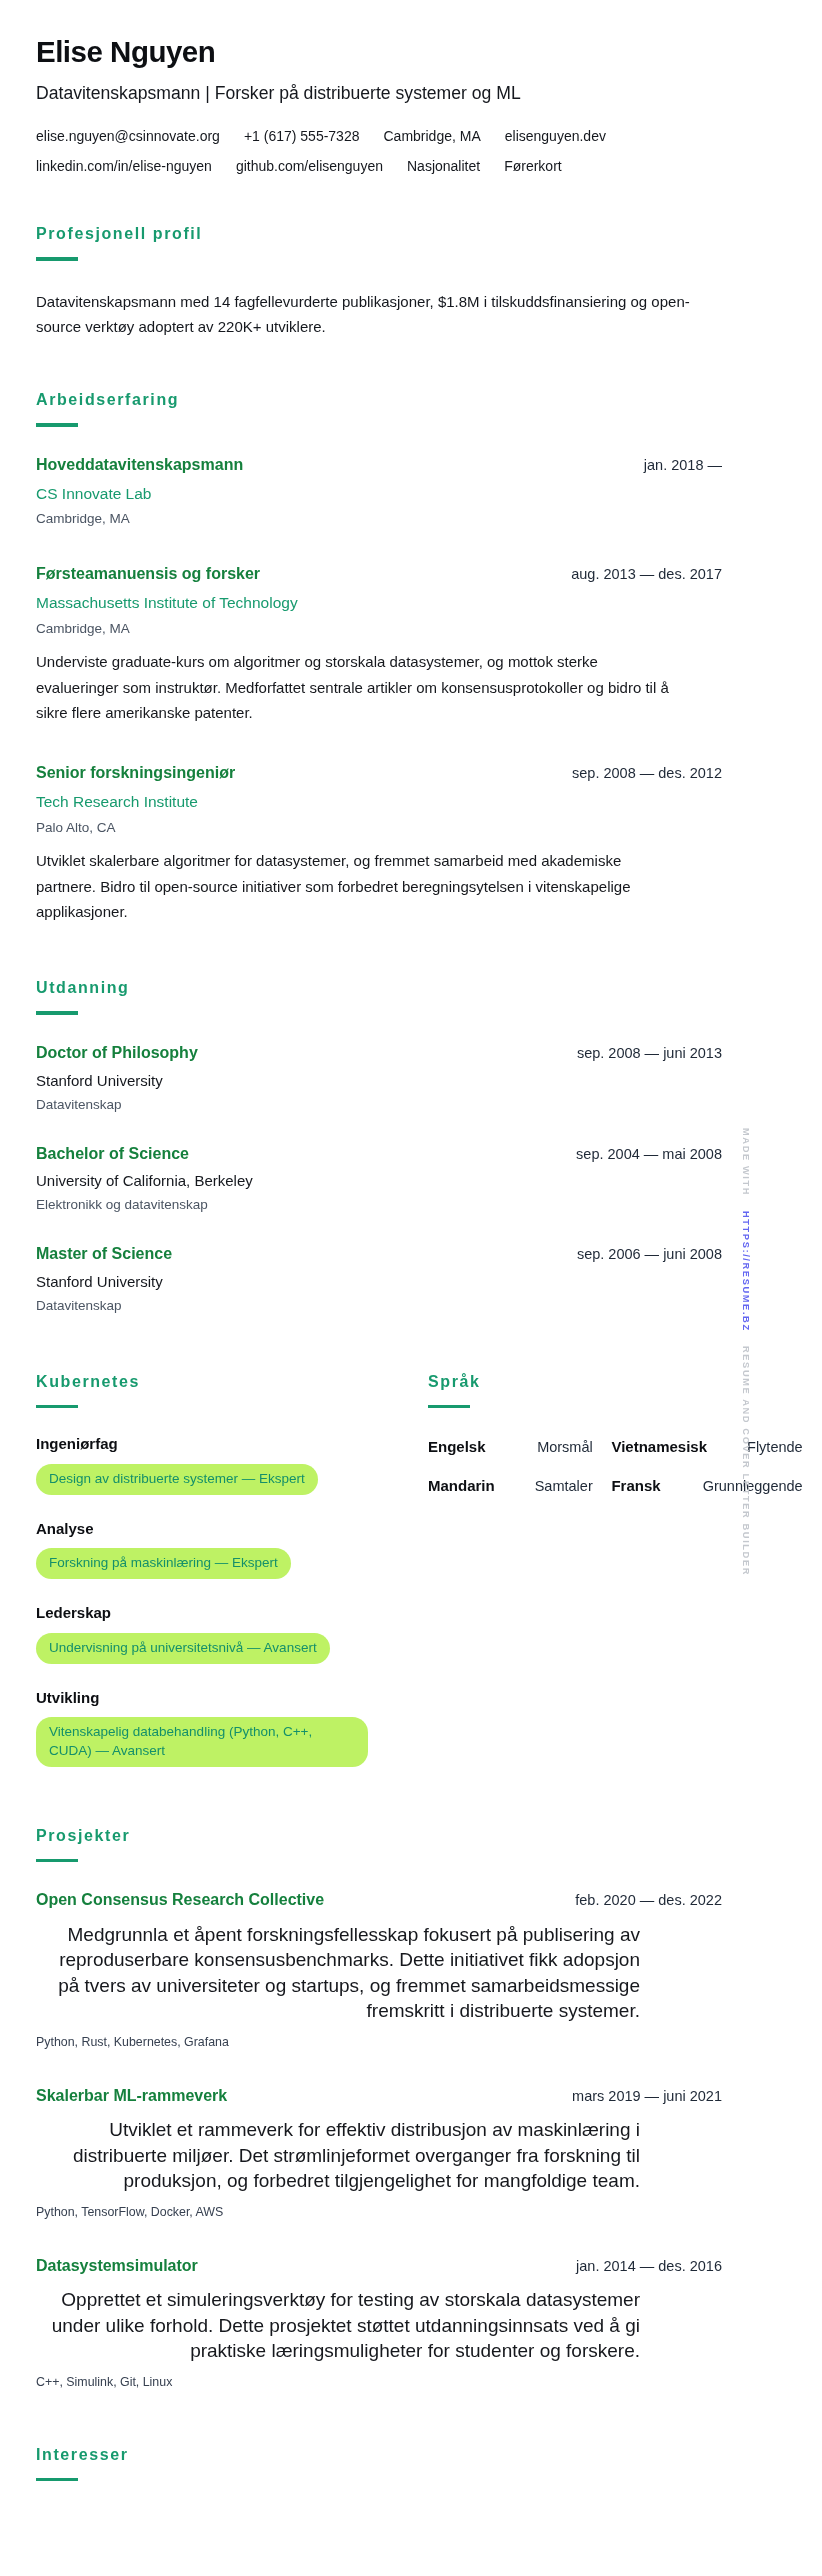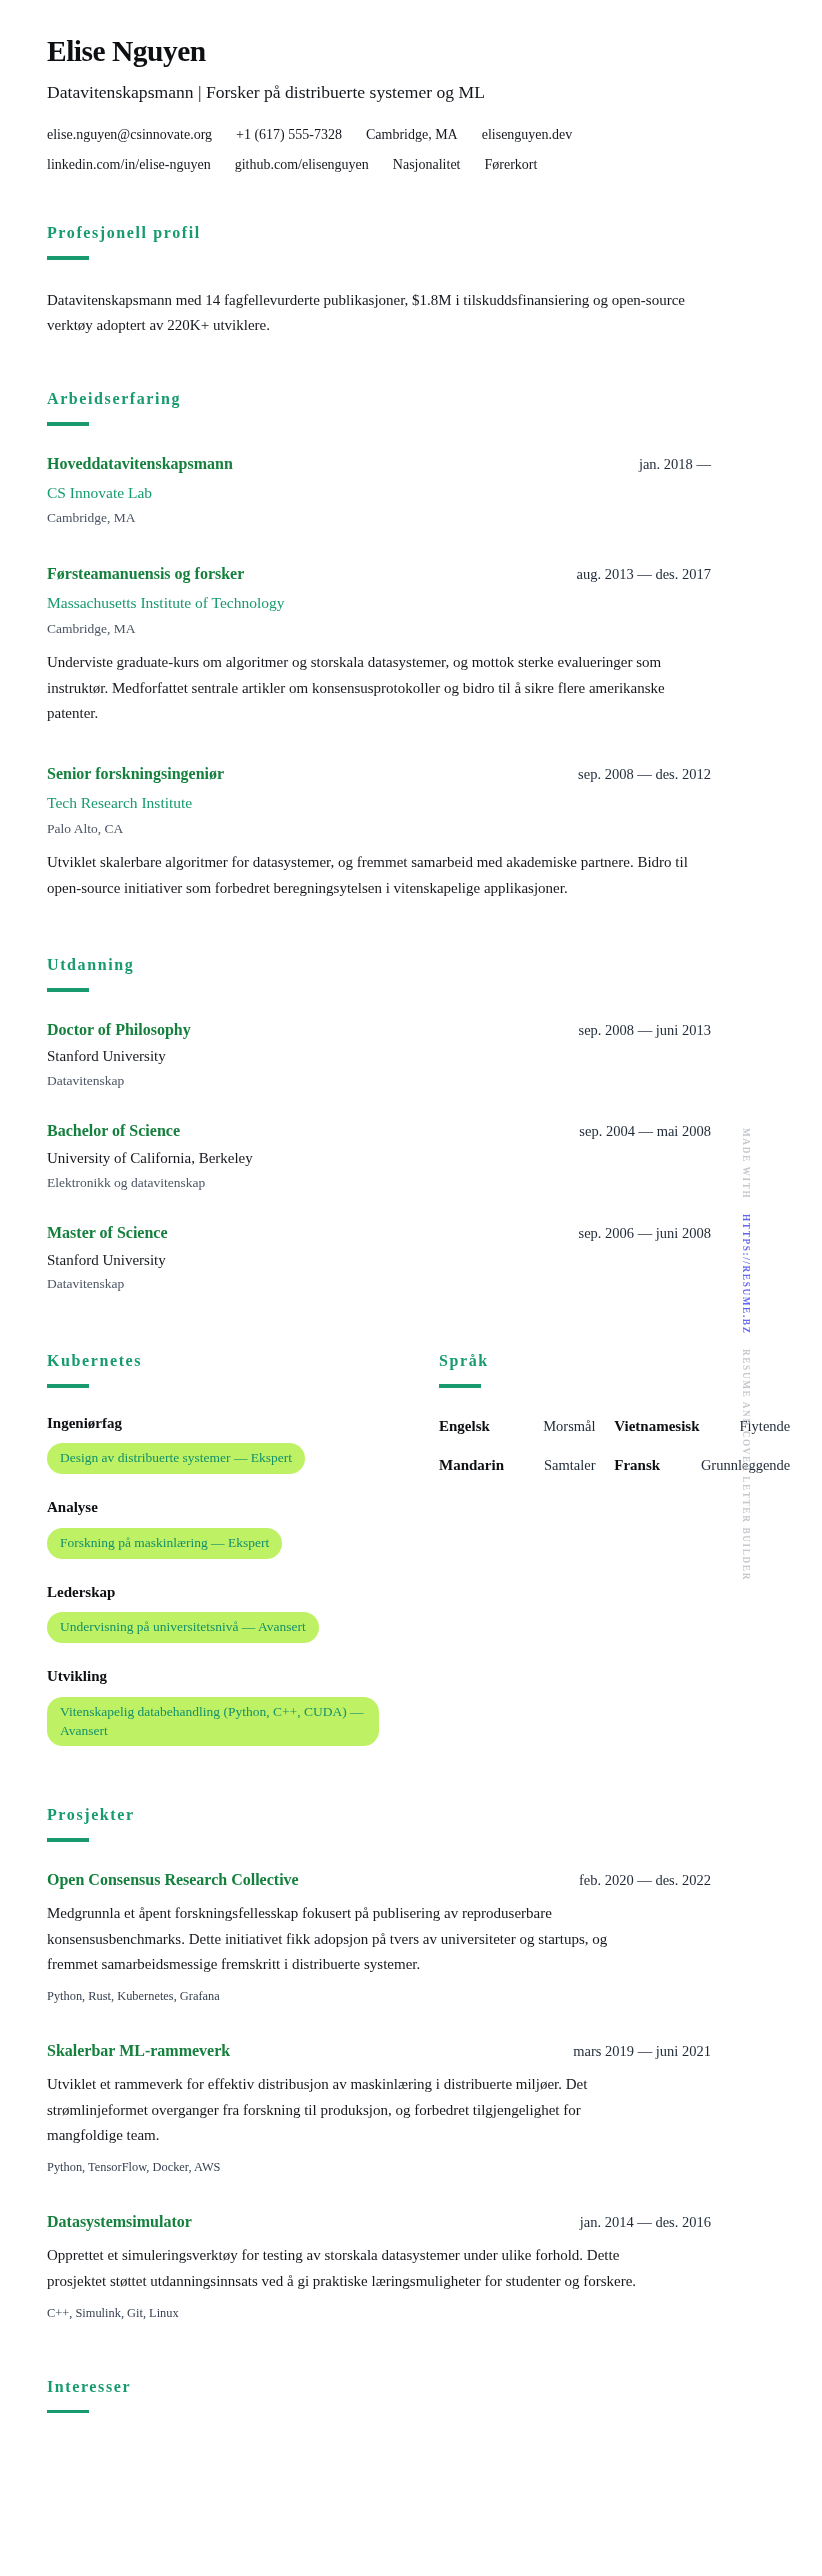--- a/index.html
+++ b/index.html
@@ -2,21 +2,21 @@
 <html style="font-size:8.3px"><head>
 <meta charset="utf-8">
 <style>
   html, body { margin: 0; padding: 0; background: #ffffff; }
   body {
     width: 823px; height: 2576px; position: relative; overflow: hidden;
     font-family: "Liberation Sans", "DejaVu Sans", sans-serif;
     color: #111827;
     -webkit-font-smoothing: antialiased;
   }
-  .page { width: 758px; height: 2576px; padding: 0 47px; box-sizing: border-box; position: relative; font-family: Liberation Serif, serif; }
+  .page { width: 758px; height: 2576px; padding: 0 36px; box-sizing: border-box; position: relative; }
 
   
   .name { padding-top: 35px; font-size: 29.5px; font-weight: 700; color: #0d0f13; letter-spacing: -0.5px; }
   .subtitle { margin-top: 13.5px; font-size: 17.6px; color: #15181e; }
   .contact { margin-top: 24px; }
   .contact-row { display: flex; flex-wrap: wrap; column-gap: 24px; row-gap: 13.5px; font-size: 14px; color: #15181e; }
   .contact-row + .contact-row { margin-top: 14.5px; }
   .contact-row span { white-space: nowrap; }
 
   
@@ -59,21 +59,21 @@
   }
   .lang-grid { margin-top: 30px; display: grid; grid-template-columns: 1fr 1fr; column-gap: 18.7px; row-gap: 22px; }
   .lang-cell { display: flex; justify-content: space-between; align-items: baseline; gap: 40px; }
   .lang-name { font-size: 15px; font-weight: 600; color: #0d0f13; }
   .lang-level { font-size: 14.5px; color: #1f2937; }
 
   
   .sec-proj { margin-top: 60px; }
   .proj-entry { margin-top: 38px; }
   .proj-entry.first { margin-top: 29px; }
-  .proj-desc { margin-top: 12.4px; font-size: 15px; line-height: 25.4px; color: #16181d; max-width: 604px; }
+  .proj-desc { margin-top: 12.4px; font-size: 19px; line-height: 25.4px; color: #16181d; max-width: 604px; text-align: right; }
   .tech { margin-top: 11.4px; font-size: 12.4px; color: #374151; }
 
   
   .sec-int { margin-top: 57px; }
 
   
   .watermark {
     position: absolute; top: 1128px; right: 7.3px;
     display: flex; flex-direction: column; gap: 14.5px; align-items: center;
   }

